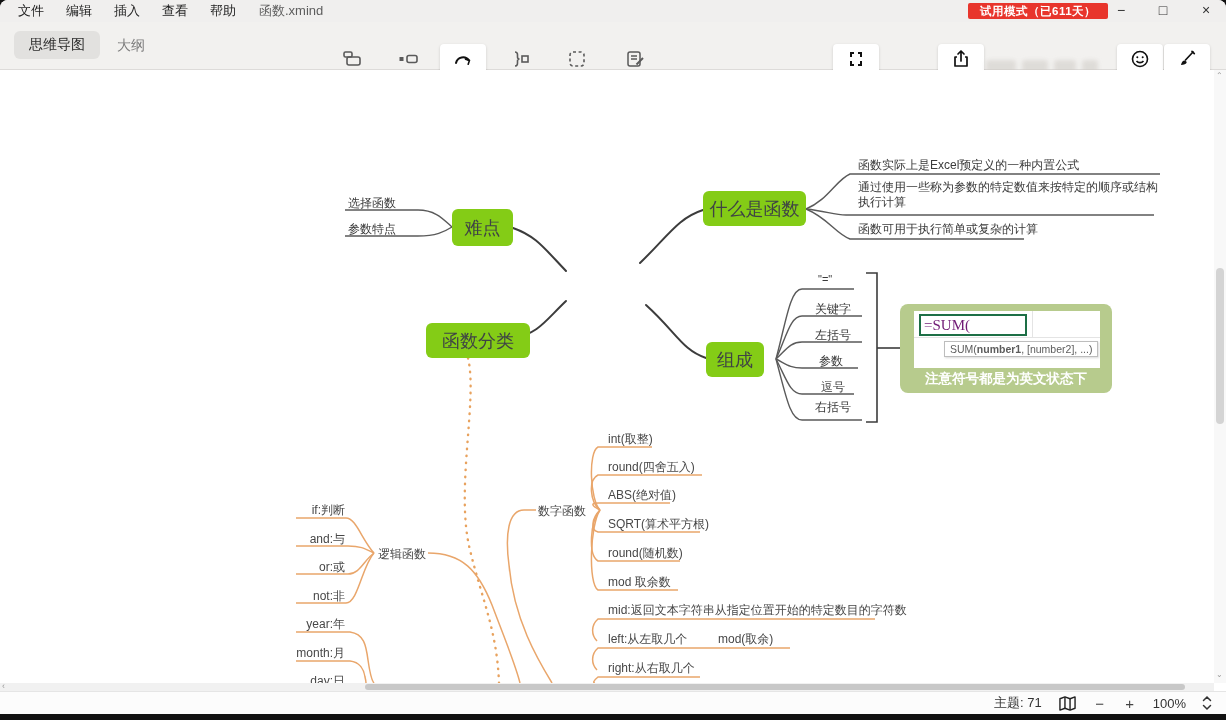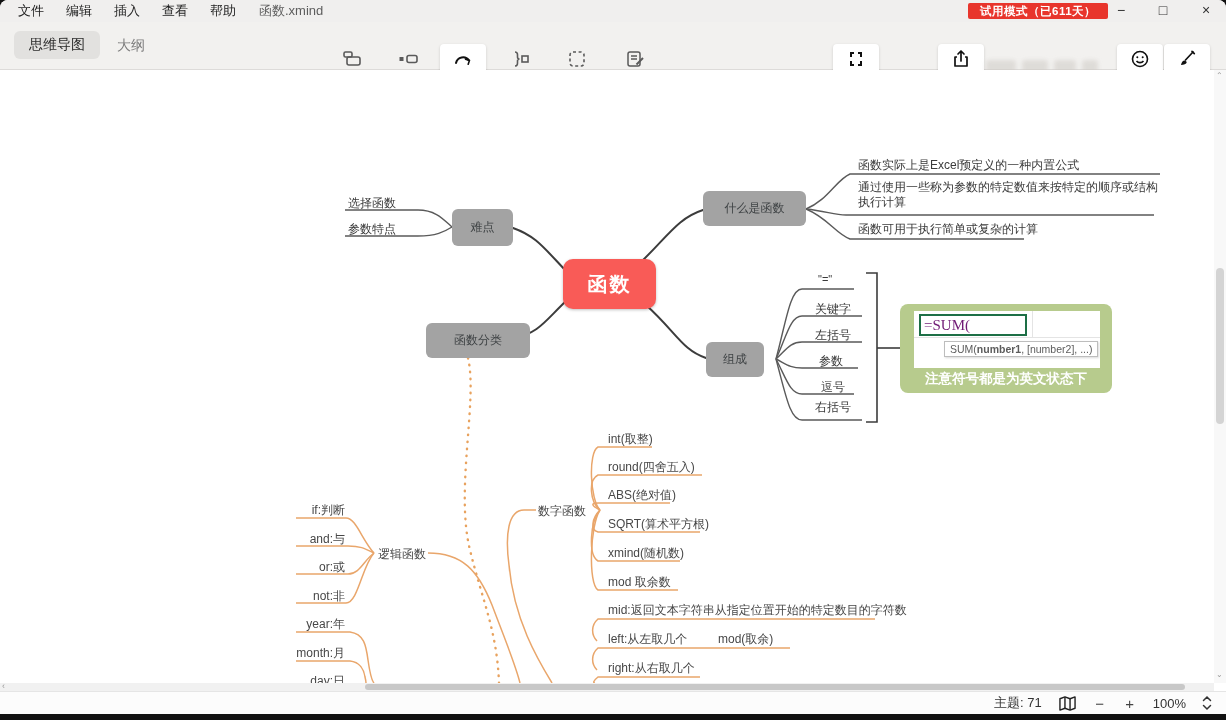--- a/index.html
+++ b/index.html
@@ -30,21 +30,21 @@
   .tool.card { top:22px; padding:4px 0 3px; background:#fff; border-radius:4px;
                box-shadow:0 1px 3px rgba(0,0,0,.15); }
   .tool.dark .lb { color:#3a3a3a; }
   .watermark { position:absolute; left:986px; top:32px; width:122px; height:30px;
                display:flex; gap:6px; align-items:center; filter:blur(2px); opacity:.55; }
   .watermark i { display:block; height:18px; background:#cfcbc6; border-radius:3px; }
 
   
   .canvas { position:absolute; top:70px; left:0; width:1226px; height:613px; background:#fff; overflow:hidden; }
   .mapsvg { position:absolute; left:0; top:0; }
-  .nd { position:absolute; background:#a3a3a3; border-radius:6px; color:#3f4345; font-size:12px;
+  .nd { position:absolute; background:#84cc16; border-radius:6px; color:#3f4345; font-size:18px;
         display:flex; align-items:center; justify-content:center; white-space:nowrap; }
   .nd.center { background:#f95b57; color:#fff; font-weight:bold; font-size:20px; border-radius:10px;
                box-shadow:0 1px 3px rgba(0,0,0,.25); letter-spacing:2px; }
   .ct { position:absolute; font-size:12px; color:#3a3a3a; white-space:nowrap; }
   .ct.wrap { white-space:normal; line-height:15px; }
   .ot { position:absolute; font-size:12px; color:#474747; white-space:nowrap; }
   .ra { text-align:right; }
 
   
   .green-node { position:absolute; left:900px; top:234px; width:212px; height:89px;
@@ -259,21 +259,20 @@
         <path d="M374,483 C364,490 360,504 348,504 L296,504"></path>
         <path d="M374,483 C362,496 358,533 346,533 L296,533"></path>
         <path d="M296,562 L350,562 C364,564 366,575 368,590 C370,604 372,611 374,613"></path>
         <path d="M296,591 L350,591 C360,592 364,600 365,607 C366,611 366,612 366,613"></path>
         <path d="M875,549 L598,549 C591,555 591,565 597,571"></path>
         <path d="M790,578 L598,578 C591,584 591,594 597,600"></path>
         <path d="M700,607 L598,607 C593,611 593,613 595,613"></path>
       </g>
     </svg>
 
-    <div class="nd center" style="left:563px; top:189px; width:93px; height:50px">函数</div>
     <div class="nd" style="left:703px; top:121px; width:103px; height:35px">什么是函数</div>
     <div class="nd" style="left:452px; top:139px; width:61px; height:37px">难点</div>
     <div class="nd" style="left:706px; top:272px; width:58px; height:35px">组成</div>
     <div class="nd" style="left:426px; top:253px; width:104px; height:35px">函数分类</div>
 
     <div class="ct wrap" style="left:858px; top:110px; width:300px">通过使用一些称为参数的特定数值来按特定的顺序或结构执行计算</div>
     <div class="ct" style="left:858px; top:87px">函数实际上是Excel预定义的一种内置公式</div>
     <div class="ct" style="left:858px; top:151px">函数可用于执行简单或复杂的计算</div>
 
     <div class="ct" style="left:348px; top:125px">选择函数</div>
@@ -295,21 +294,21 @@
         <span class="tip"><span>SUM(</span><b>number1</b><span>, [number2], ...)</span></span>
       </div>
       <div class="green-caption">注意符号都是为英文状态下</div>
     </div>
 
     <div class="ot" style="left:538px; top:433px">数字函数</div>
     <div class="ot" style="left:608px; top:361px">int(取整)</div>
     <div class="ot" style="left:608px; top:389px">round(四舍五入)</div>
     <div class="ot" style="left:608px; top:417px">ABS(绝对值)</div>
     <div class="ot" style="left:608px; top:446px">SQRT(算术平方根)</div>
-    <div class="ot" style="left:608px; top:475px">xmind(随机数)</div>
+    <div class="ot" style="left:608px; top:475px">round(随机数)</div>
     <div class="ot" style="left:608px; top:504px">mod 取余数</div>
 
     <div class="ot" style="left:378px; top:476px">逻辑函数</div>
     <div class="ot ra" style="left:285px; top:432px; width:60px">if:判断</div>
     <div class="ot ra" style="left:285px; top:461px; width:60px">and:与</div>
     <div class="ot ra" style="left:285px; top:489px; width:60px">or:或</div>
     <div class="ot ra" style="left:285px; top:518px; width:60px">not:非</div>
 
     <div class="ot ra" style="left:285px; top:546px; width:60px">year:年</div>
     <div class="ot ra" style="left:278px; top:575px; width:67px">month:月</div>

